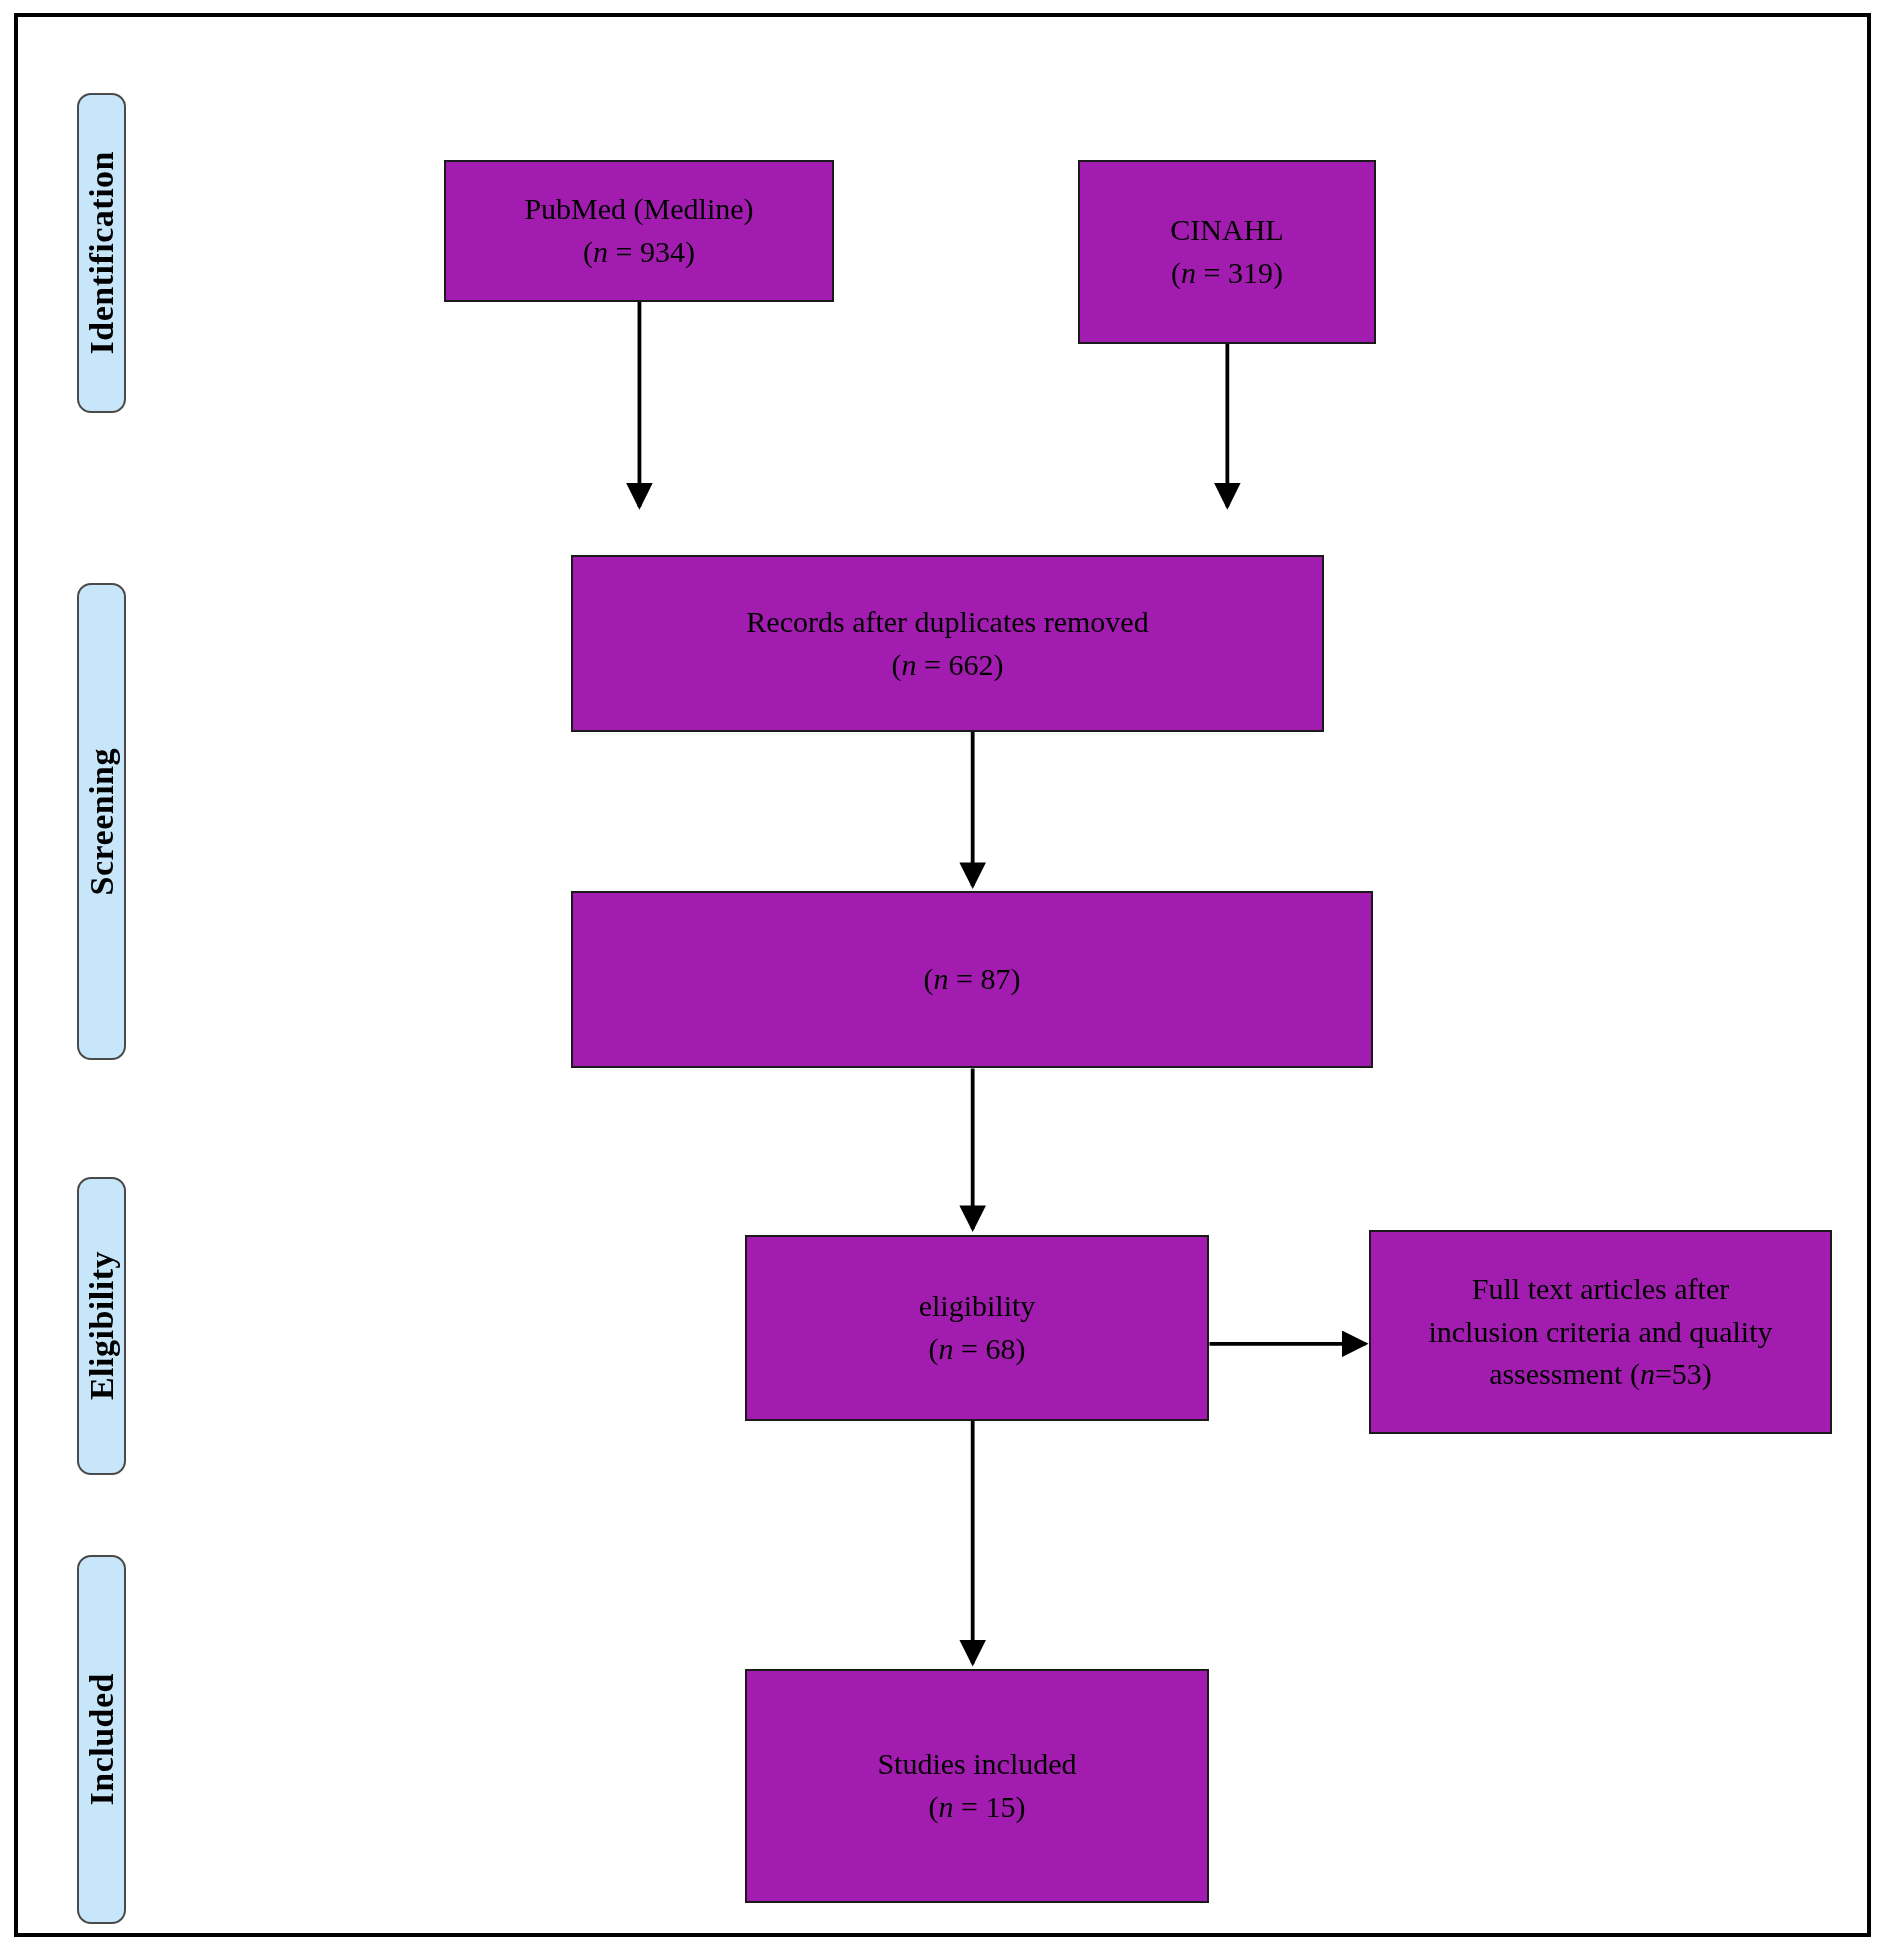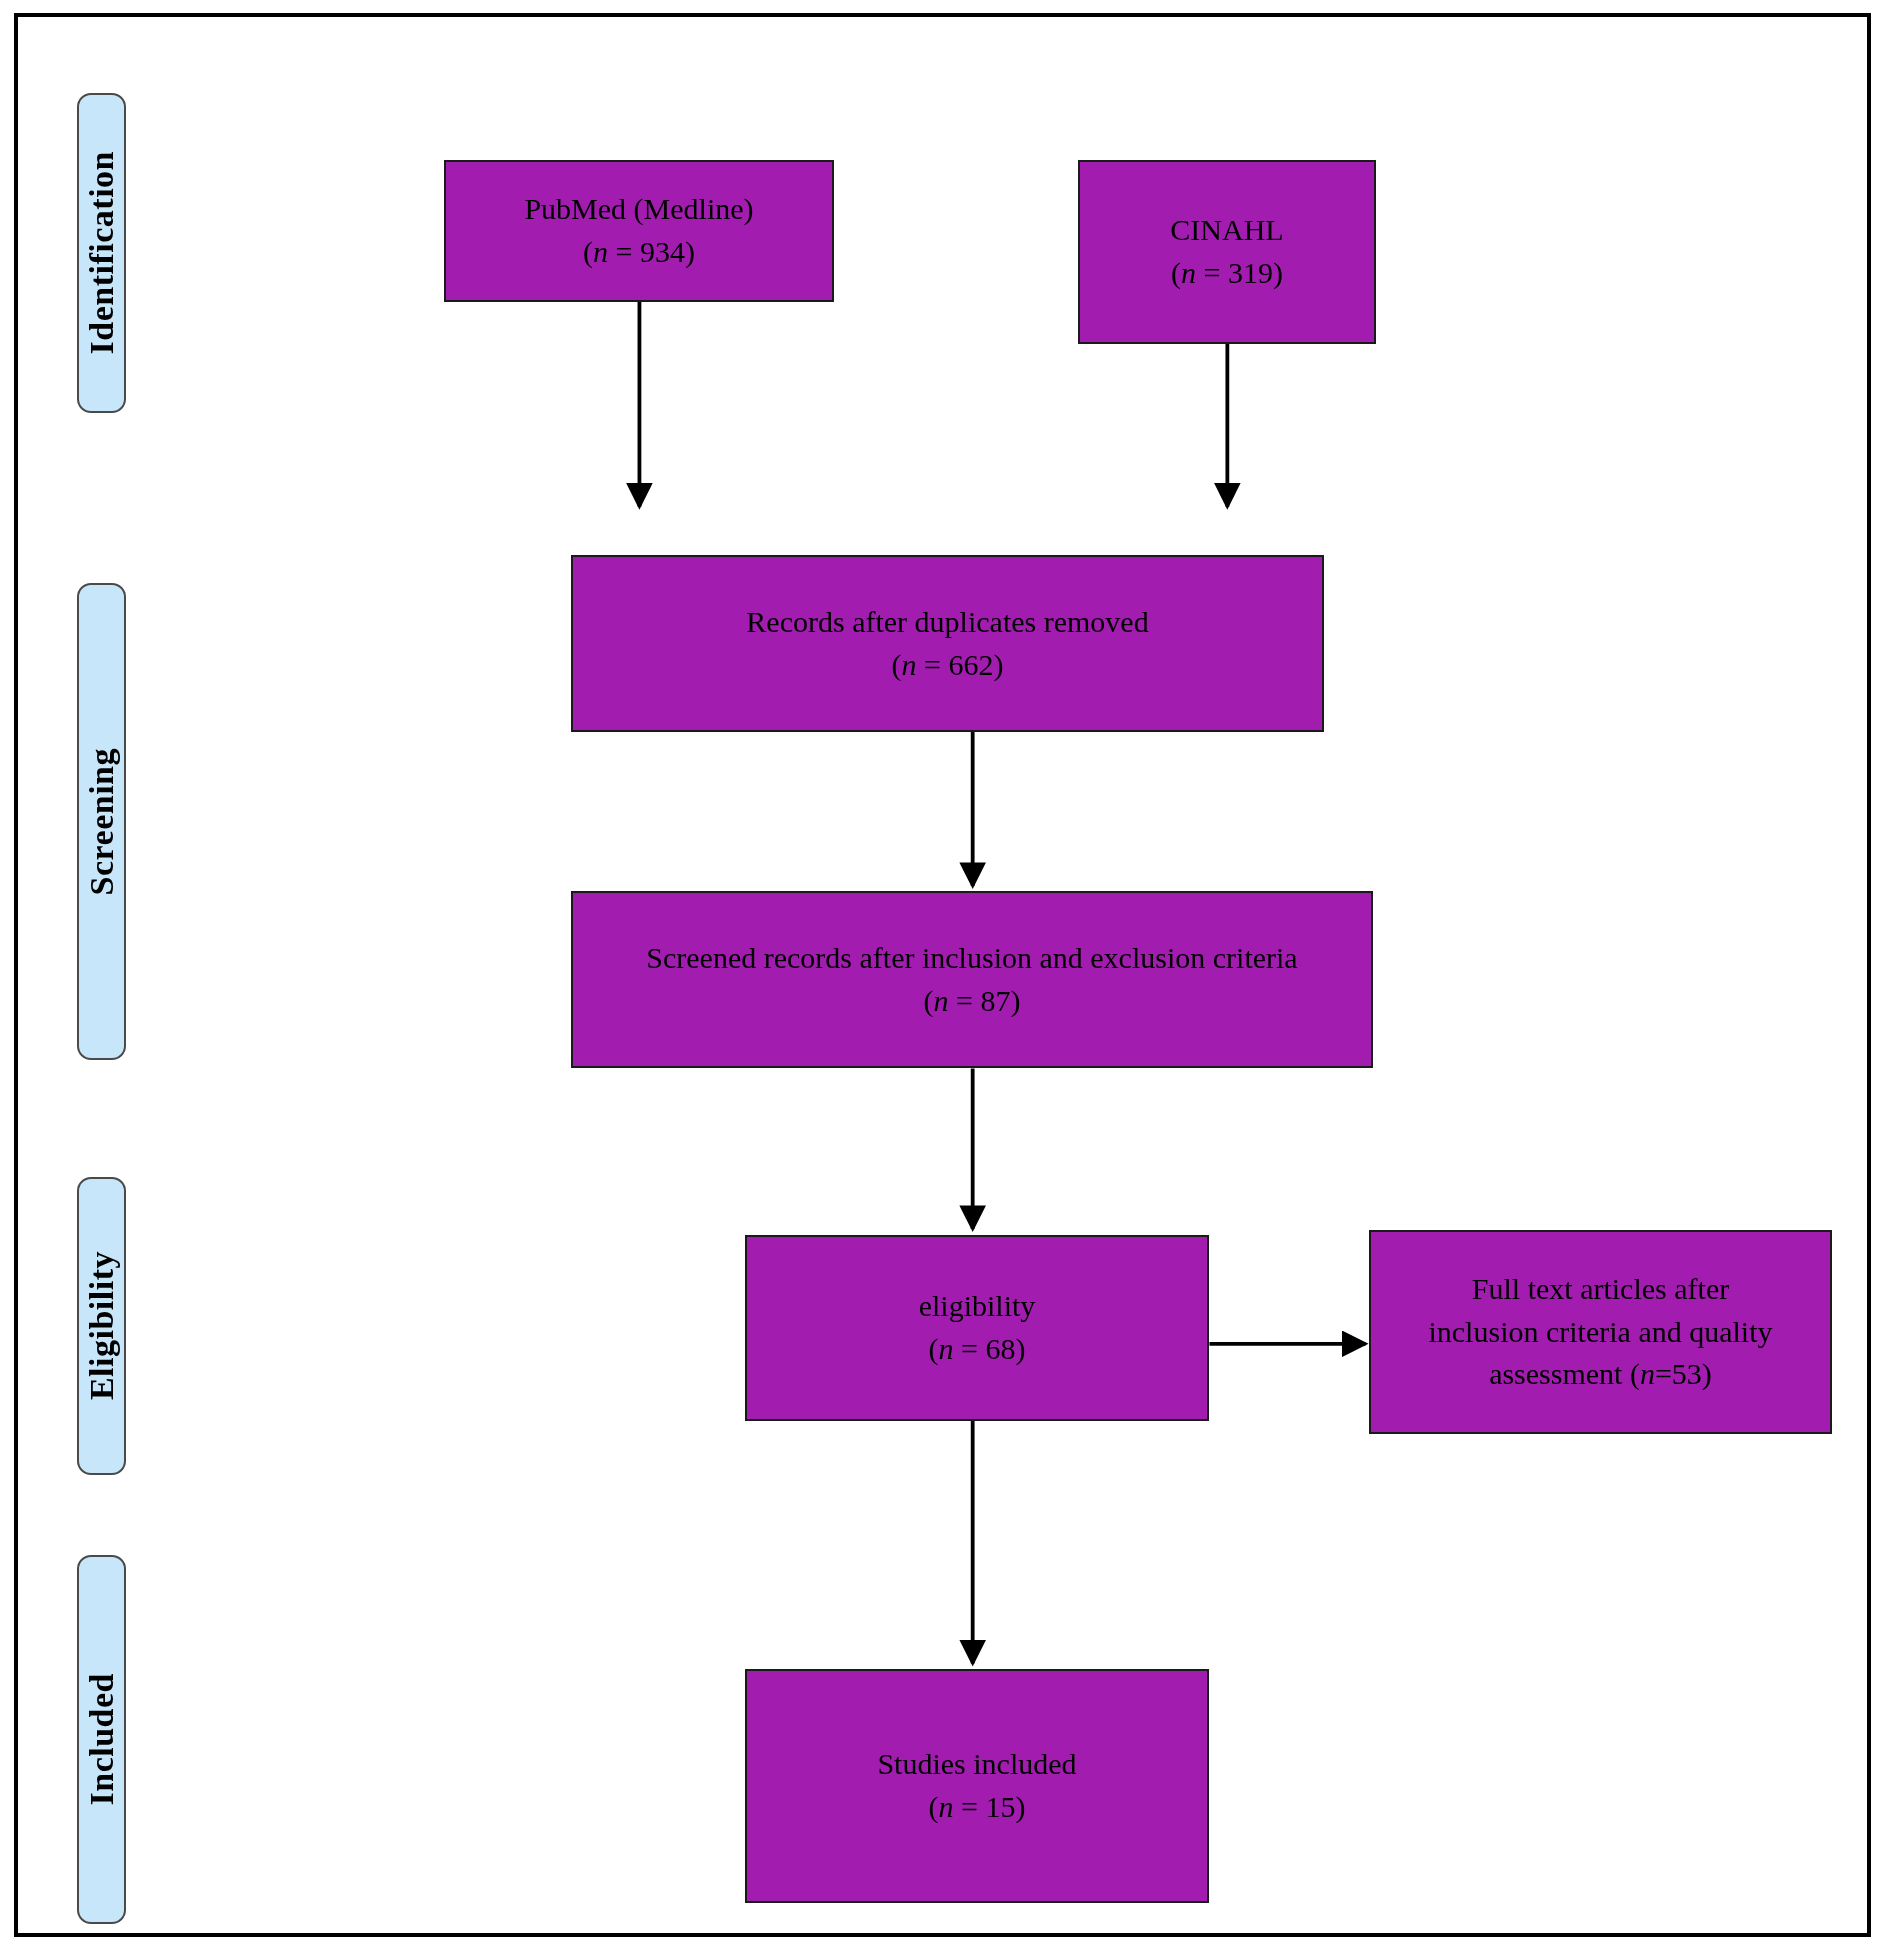--- a/index.html
+++ b/index.html
@@ -133,21 +133,20 @@
     <div class="line">CINAHL</div>
     <div class="line"><span>(</span><span class="ital">n</span><span> = 319)</span></div>
   </div>
 
   <div class="flow-box" style="left:571px; top:512px; width:753px; height:177px;margin-top:43px;">
     <div class="line">Records after duplicates removed</div>
     <div class="line"><span>(</span><span class="ital">n</span><span> = 662)</span></div>
   </div>
 
   <div class="flow-box" style="left:571px; top:891px; width:802px; height:177px;">
-    <div class="line">Screened records after inclusion and exclusion criteria</div>
     <div class="line"><span>(</span><span class="ital">n</span><span> = 87)</span></div>
   </div>
 
   <div class="flow-box" style="left:745px; top:1235px; width:464px; height:186px;">
     <div class="line">eligibility</div>
     <div class="line"><span>(</span><span class="ital">n</span><span> = 68)</span></div>
   </div>
 
   <div class="flow-box" style="left:1369px; top:1230px; width:463px; height:204px;">
     <div class="line">Full text articles after</div>

